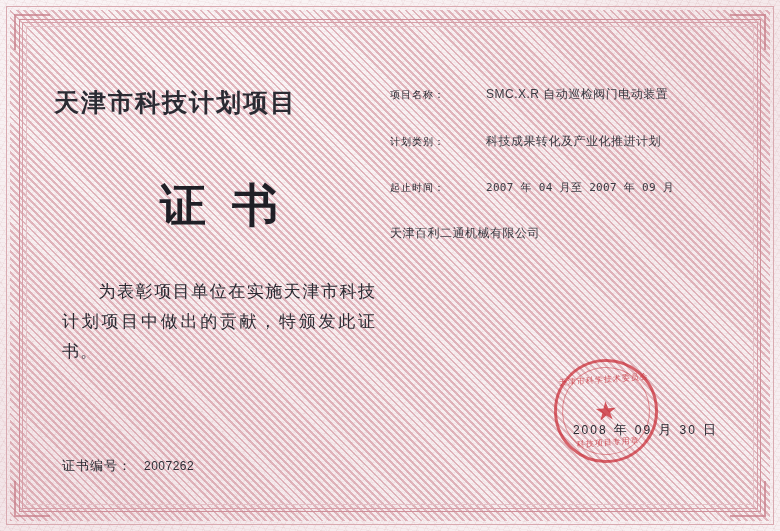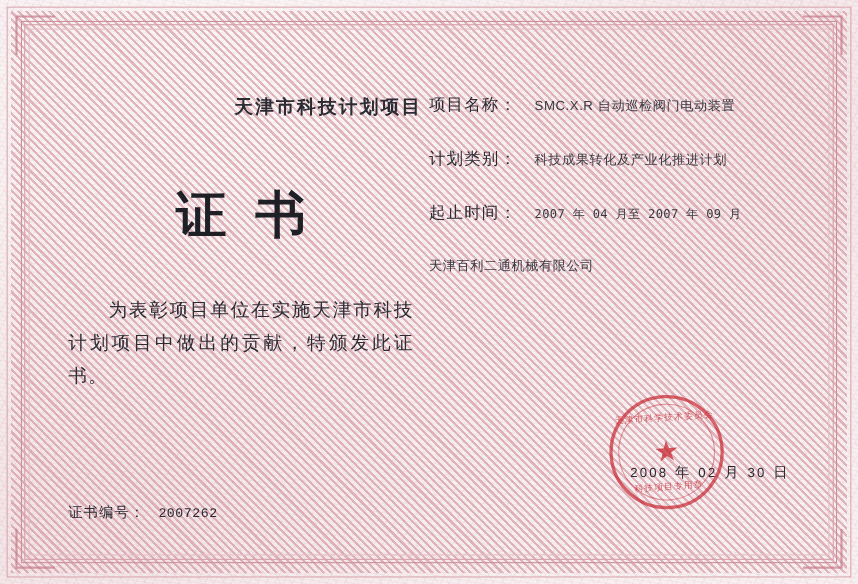--- a/index.html
+++ b/index.html
@@ -79,25 +79,25 @@
 
   
   .left-col {
     position: absolute;
     left: 20px;
     top: 52px;
     width: 330px;
   }
   .title-main {
     font-family: "DejaVu Serif", serif;
-    font-size: 17px;
+    font-size: 25px;
     font-weight: bold;
     color: #2b2b33;
     letter-spacing: 2px;
-    text-align: right;
+    text-align: left;
     white-space: nowrap;
   }
   .title-zhengshu {
     font-family: "DejaVu Serif", serif;
     font-size: 46px;
     font-weight: bold;
     color: #1f1f26;
     letter-spacing: 26px;
     text-align: center;
     margin-top: 56px;
@@ -119,21 +119,21 @@
     position: absolute;
     left: 28px;
     bottom: 22px;
     font-family: "DejaVu Serif", serif;
     font-size: 13px;
     color: #2b2b33;
     letter-spacing: 1px;
     white-space: nowrap;
   }
   .cert-no .num {
-    font-family: Liberation Mono, monospace;
+    font-family: Liberation Sans, sans-serif;
     font-size: 12px;
     margin-left: 12px;
     letter-spacing: 0.5px;
     text-align: center;
   }
 
   
   .right-col {
     position: absolute;
     right: 6px;
@@ -141,21 +141,21 @@
     width: 350px;
   }
   .field-row {
     display: flex;
     align-items: baseline;
     margin-bottom: 30px;
   }
   .field-label {
     flex: 0 0 96px;
     font-family: Liberation Mono, monospace;
-    font-size: 15px;
+    font-size: 10px;
     color: #2b2b33;
     letter-spacing: 1px;
     text-align: justify;
     white-space: nowrap;
   }
   .field-value {
     font-family: "DejaVu Sans Mono", monospace;
     font-size: 11px;
     color: #3a3a42;
     letter-spacing: 0.3px;
@@ -286,21 +286,21 @@
 
       <div class="field-row">
         <div class="field-value cjk">天津百利二通机械有限公司</div>
       </div>
 
     </div>
 
     <div class="date-line">
       <span class="d-num">2008</span>
       <span>年</span>
-      <span class="d-num">02</span>
+      <span class="d-num">09</span>
       <span>月</span>
       <span class="d-num">30</span>
       <span>日</span>
     </div>
 
     <div class="seal">
       <div class="seal-top-text">天津市科学技术委员会</div>
       <div class="seal-star">★</div>
       <div class="seal-bottom-text">科技项目专用章</div>
     </div>

